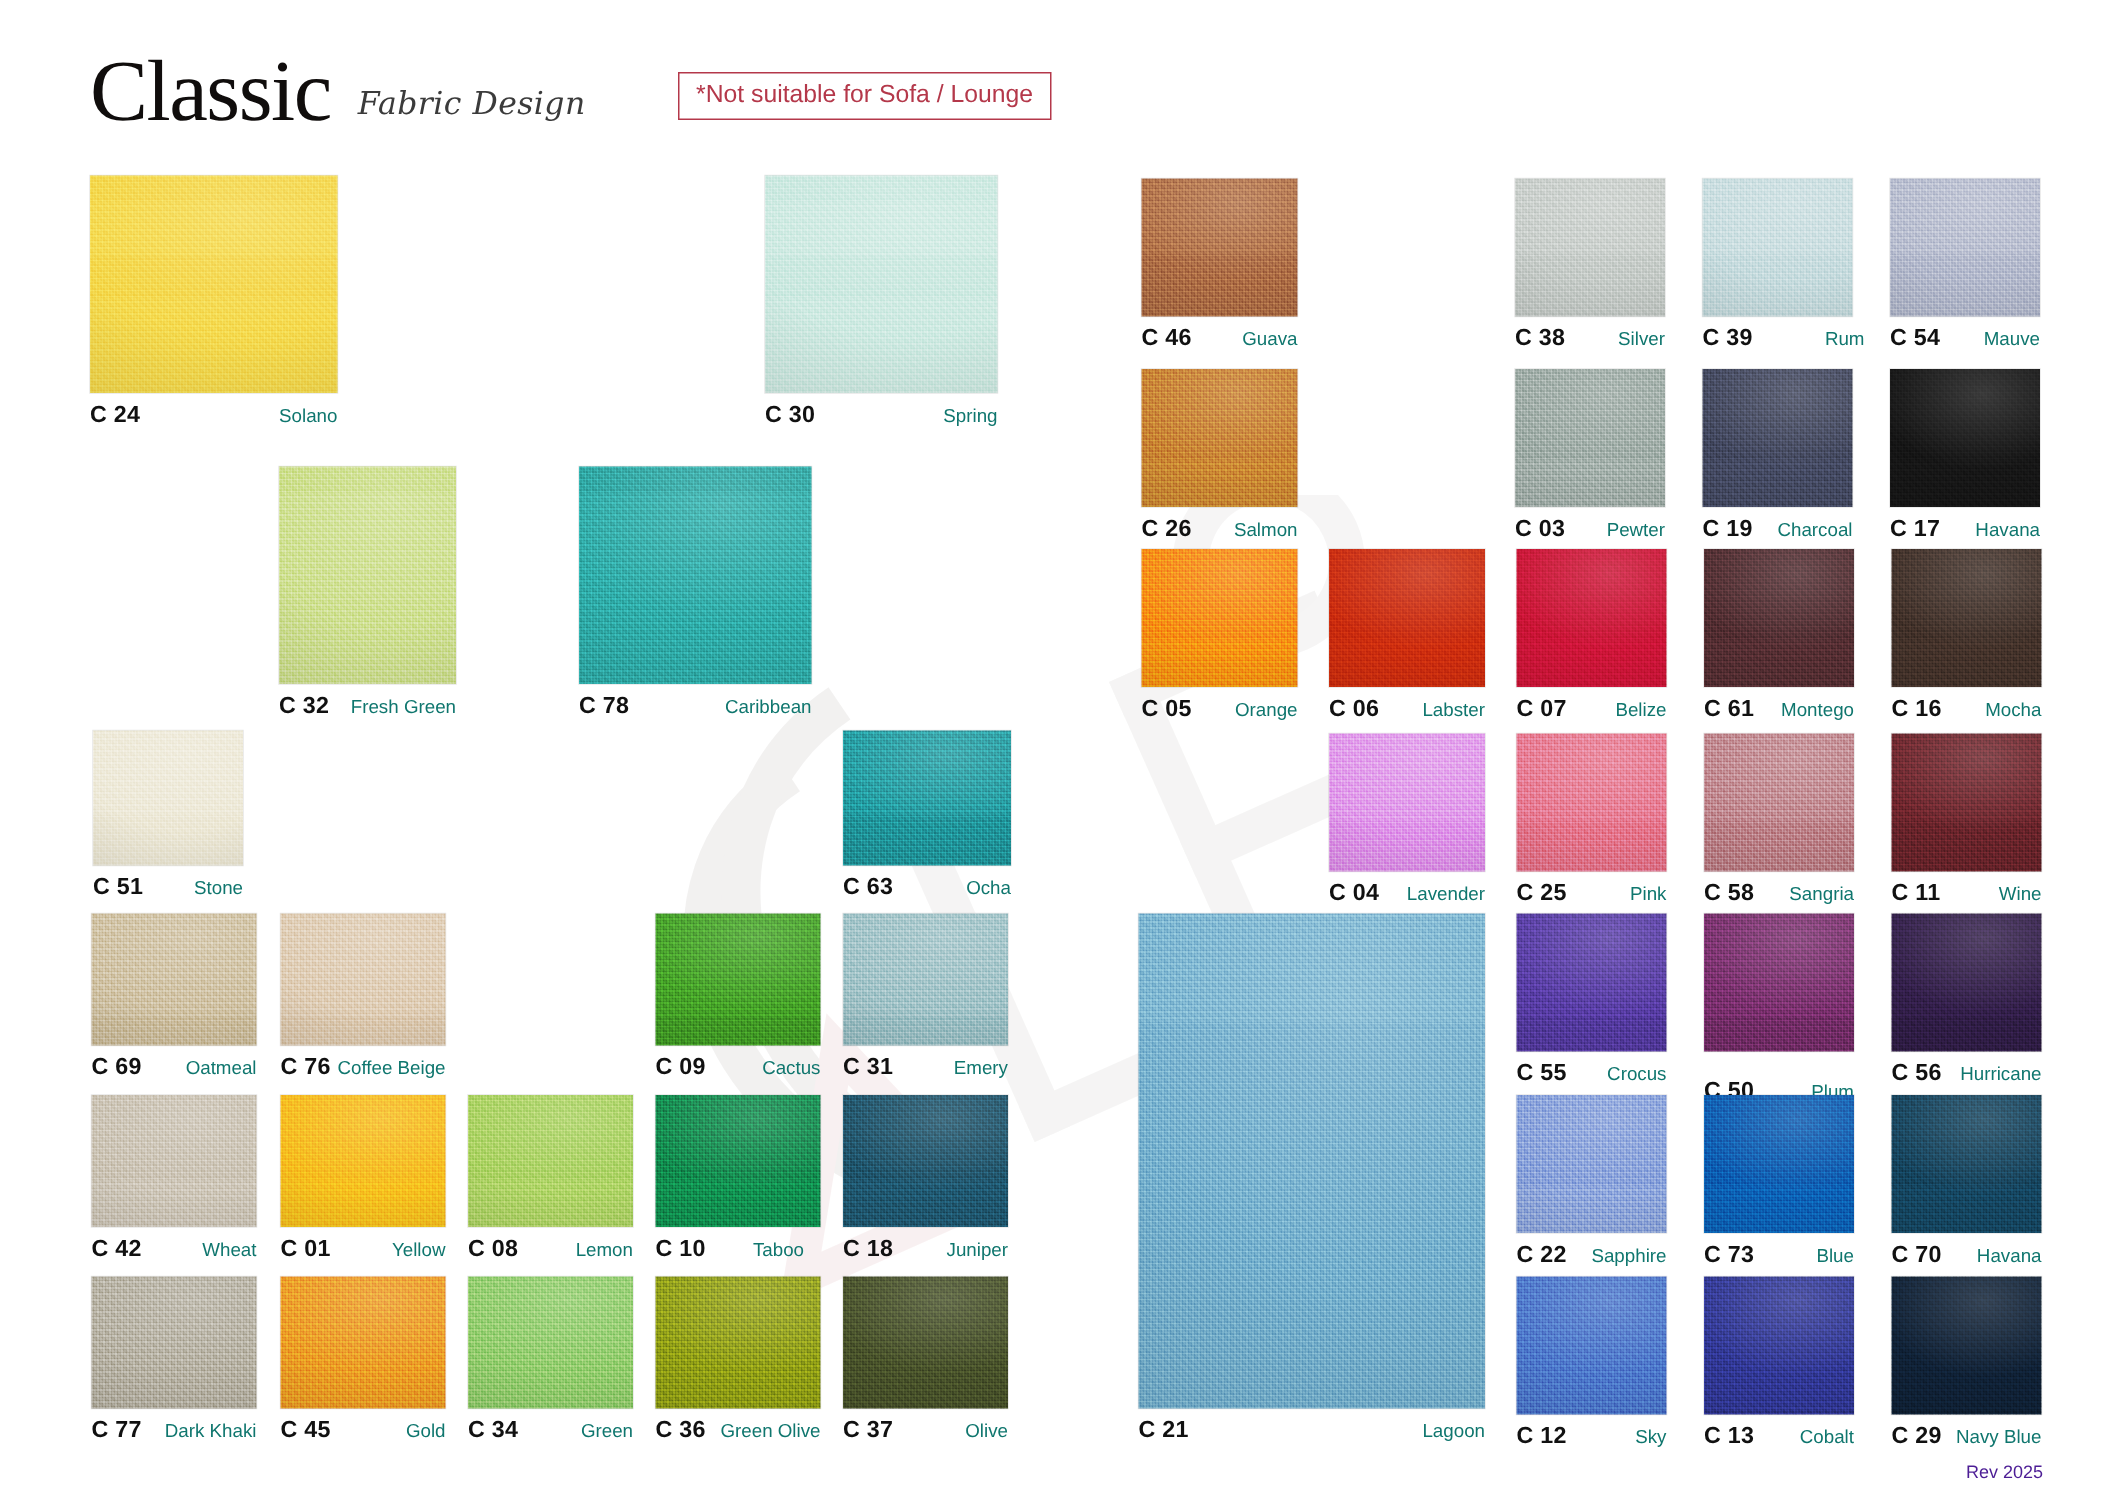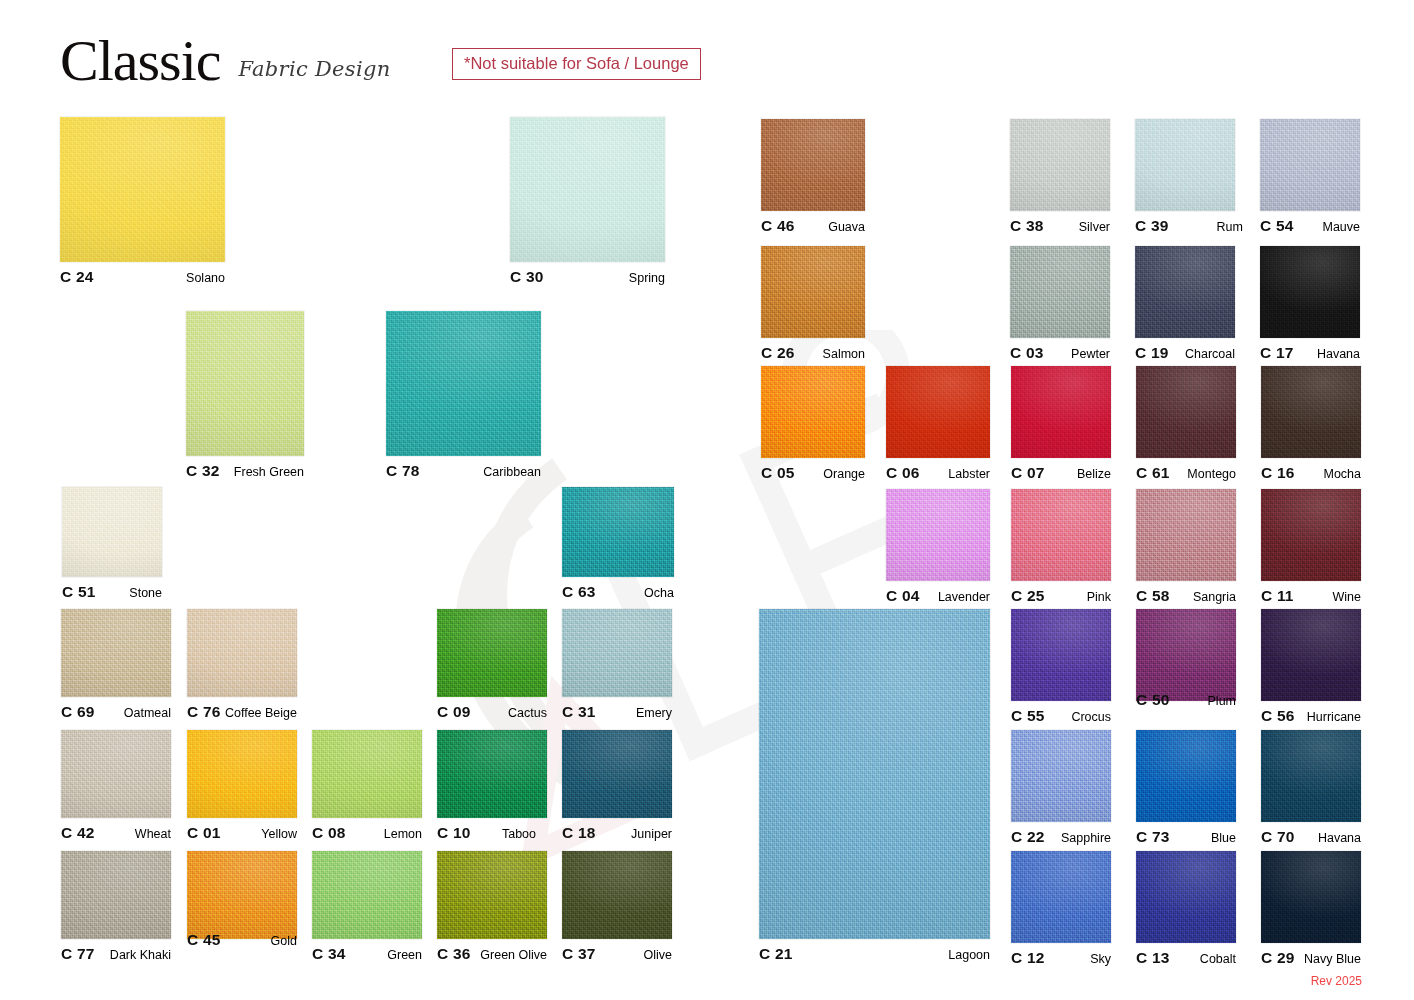--- a/index.html
+++ b/index.html
@@ -68,25 +68,25 @@
       rgba(255,255,255,.16) 0%, rgba(255,255,255,0) 58%,
       rgba(0,0,0,.07) 100%);
   }
   .cap{
     position:absolute;left:0;
     width:100%;
     display:flex;align-items:baseline;
     font-size:14px;color:#111;
   }
   .code{font-weight:bold;font-size:15.5px;letter-spacing:.2px;white-space:nowrap;}
-  .nm{font-size:12.5px;color:#000000;margin-left:auto;white-space:nowrap;}
+  .nm{font-size:12.5px;color:#0f766e;margin-left:auto;white-space:nowrap;}
 
   #revision{
     position:absolute;right:52px;bottom:12px;
-    font-size:12px;color:#ef4444;
+    font-size:12px;color:#4c1d95;
   }
 </style>
 </head>
 <body>
 
 <div id="watermark">
   <svg viewBox="0 0 760 560" xmlns="http://www.w3.org/2000/svg" aria-hidden="true">
     <g transform="rotate(-24 380 280)" fill="none" stroke="#e6e4e3" stroke-width="26">
       <path d="M250 120 C130 140 100 300 210 400"></path>
       <path d="M300 90 C160 115 125 310 250 425"></path>
@@ -273,21 +273,21 @@
       <div class="cap" style="top: 94px;">
         <span class="code">C 77</span>
         <span class="nm">Dark Khaki</span>
       </div>
     </div>
     <div class="cell" style="left: 187px; top: 851px; width: 110px; height: 114px;">
       <div class="chip" style="width: 110px; height: 88px; background: rgb(232, 137, 31);">
         <div class="tex"></div>
         <div class="sheen"></div>
       </div>
-      <div class="cap" style="top: 80px;">
+      <div class="cap" style="top: 94px; align-items: center;">
         <span class="code">C 45</span>
         <span class="nm">Gold</span>
       </div>
     </div>
     <div class="cell" style="left: 312px; top: 851px; width: 110px; height: 114px;">
       <div class="chip" style="width: 110px; height: 88px; background: rgb(134, 199, 99);">
         <div class="tex"></div>
         <div class="sheen"></div>
       </div>
       <div class="cap" style="top: 94px;">
@@ -503,21 +503,21 @@
       <div class="cap" style="top: 98px;">
         <span class="code">C 55</span>
         <span class="nm">Crocus</span>
       </div>
     </div>
     <div class="cell" style="left: 1136px; top: 609px; width: 100px; height: 118px;">
       <div class="chip" style="width: 100px; height: 92px; background: rgb(110, 43, 99);">
         <div class="tex"></div>
         <div class="sheen"></div>
       </div>
-      <div class="cap" style="top: 82px;">
+      <div class="cap" style="top: 110px;">
         <span class="code">C 50</span>
         <span class="nm">Plum</span>
       </div>
     </div>
     <div class="cell" style="left: 1261px; top: 609px; width: 100px; height: 118px;">
       <div class="chip" style="width: 100px; height: 92px; background: rgb(43, 26, 63);">
         <div class="tex"></div>
         <div class="sheen"></div>
       </div>
       <div class="cap" style="top: 98px;">

